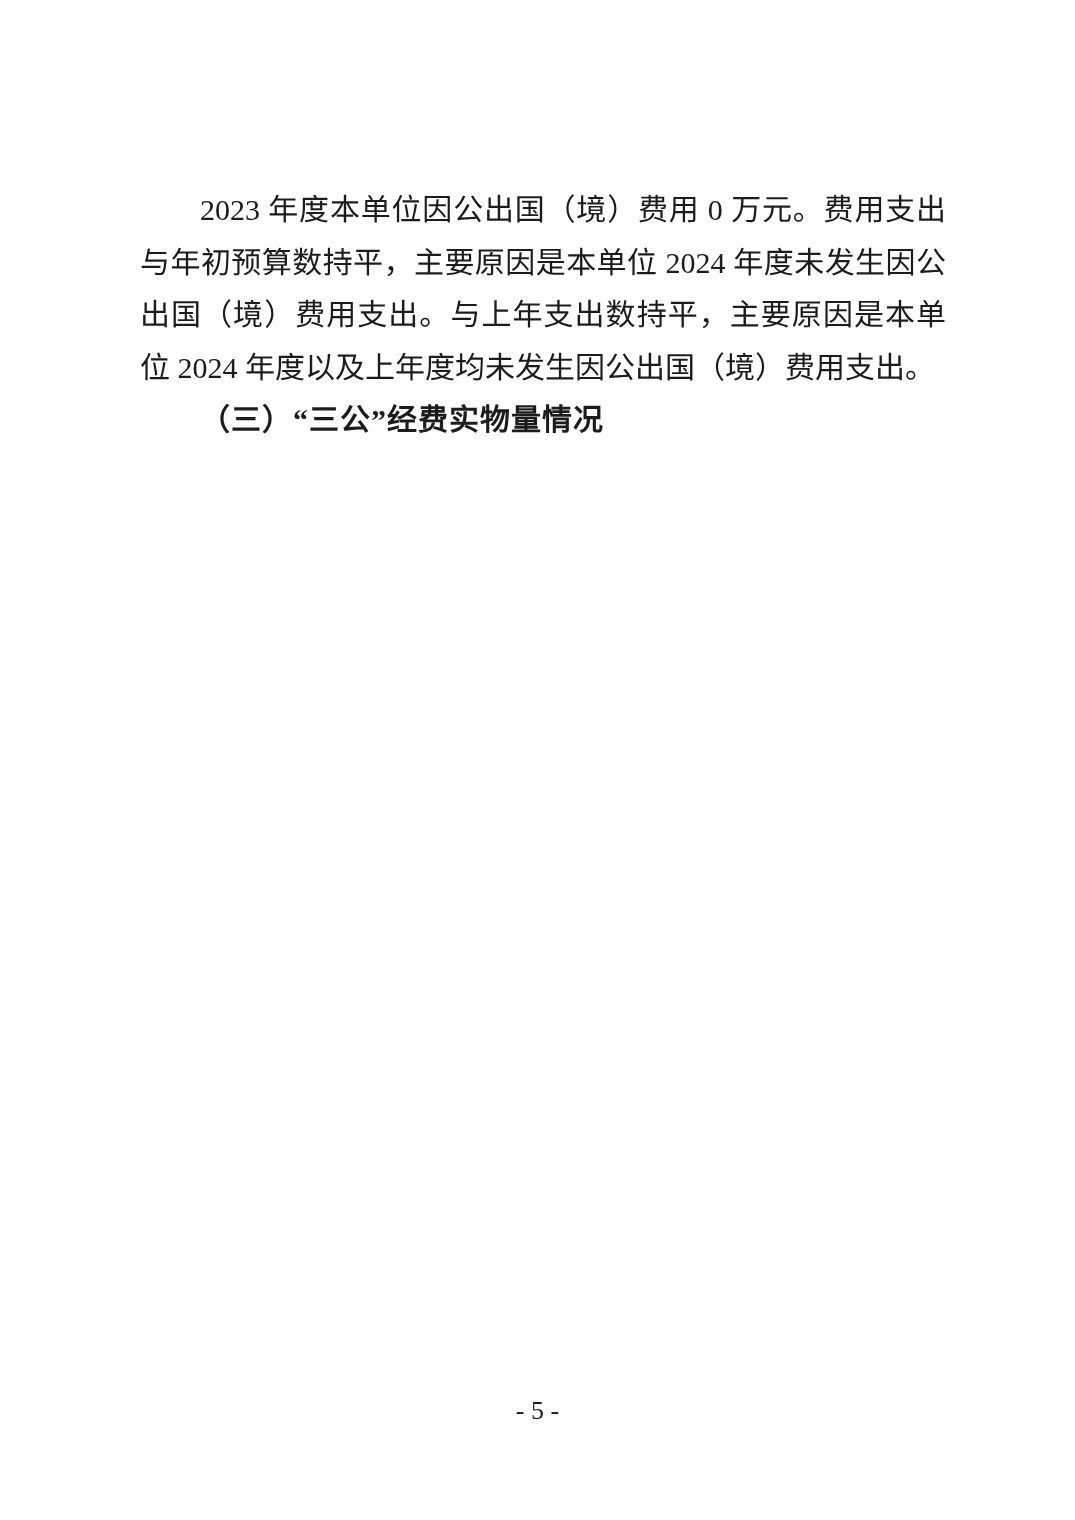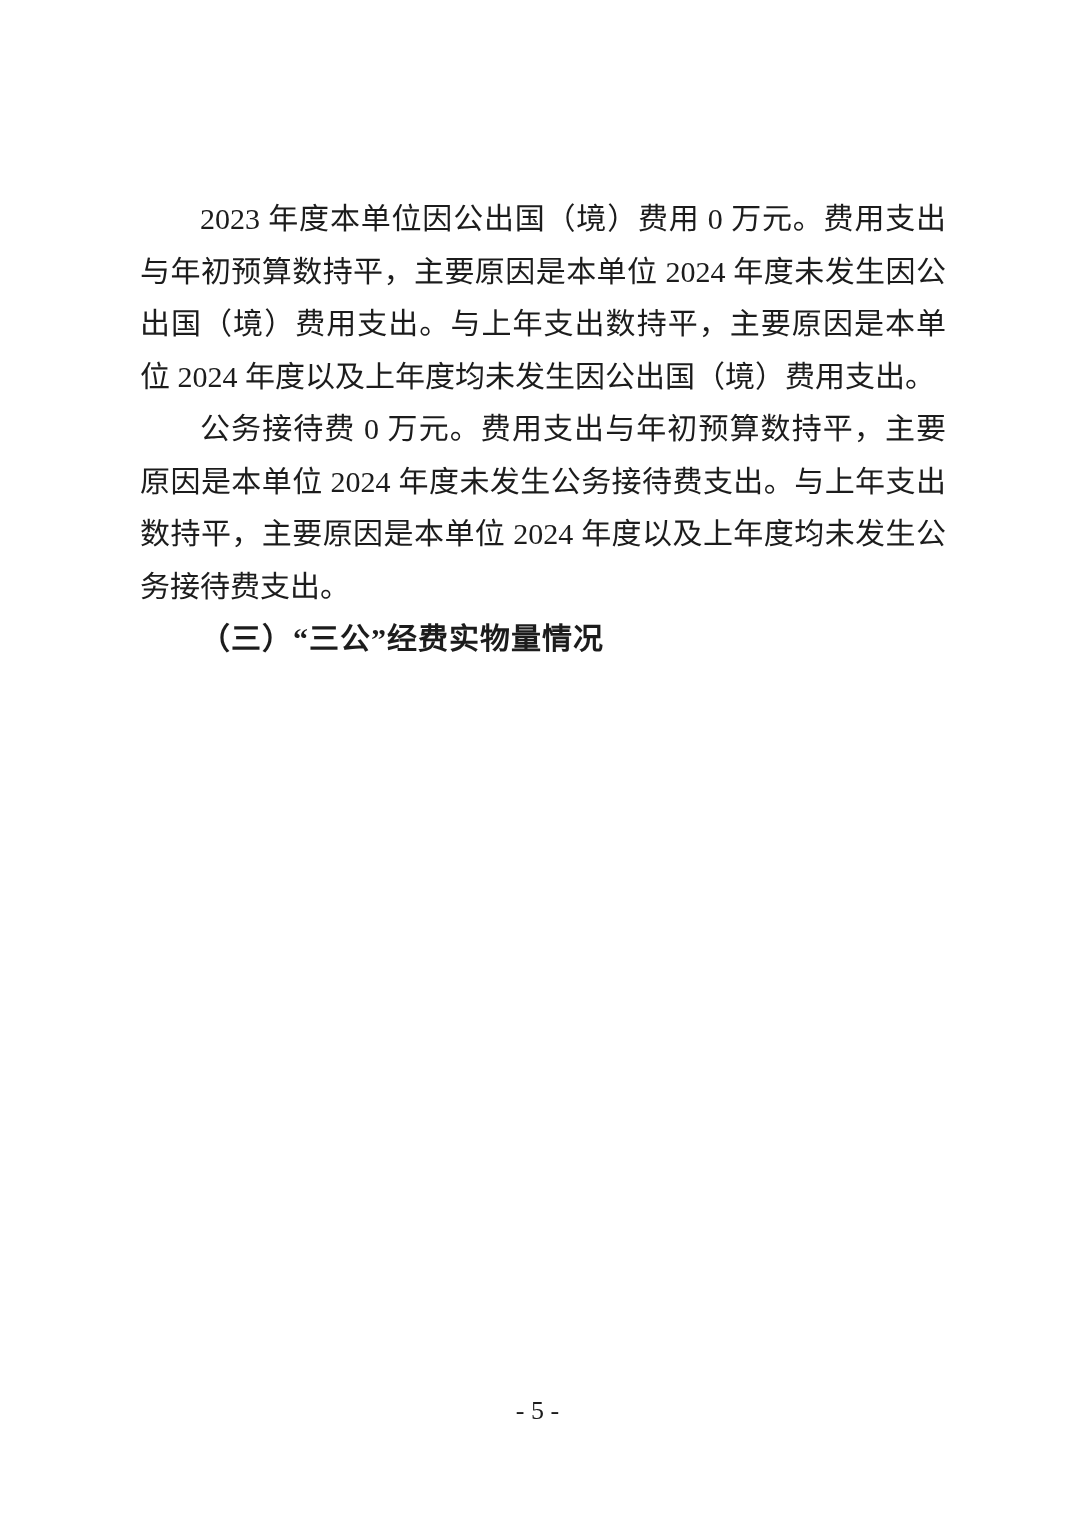--- a/index.html
+++ b/index.html
@@ -16,21 +16,21 @@
     overflow: hidden;
   }
   .page {
     position: absolute;
     inset: 0;
     background: #ffffff;
   }
   .content {
     position: absolute;
     left: 140px;
-    top: 193px;
+    top: 184px;
     width: 806px;
   }
   .content p {
     margin: 0;
     font-size: 30px;
     line-height: 52.5px;
     text-indent: 2em;
     text-align: justify;
     text-justify: inter-ideograph;
     word-break: break-all;
@@ -54,19 +54,18 @@
     line-height: 34px;
     color: #1c1c1c;
   }
 </style>
 </head>
 <body>
 
 <div class="page">
   <main class="content">
     <p>2023 年度本单位因公出国（境）费用 0 万元。费用支出与年初预算数持平，主要原因是本单位 2024 年度未发生因公出国（境）费用支出。与上年支出数持平，主要原因是本单位 2024 年度以及上年度均未发生因公出国（境）费用支出。</p>
-    <p>公务接待费 0 万元。费用支出与年初预算数持平，主要原因是本单位 2024 年度未发生公务接待费支出。与上年支出数持平，主要原因是本单位 2024 年度以及上年度均未发生公务接待费支出。</p>
     <h2 class="heading">（三）“三公”经费实物量情况</h2>
   </main>
   <footer class="footer">
     <span>- 5 -</span>
   </footer>
 </div>
 
 </body></html>

